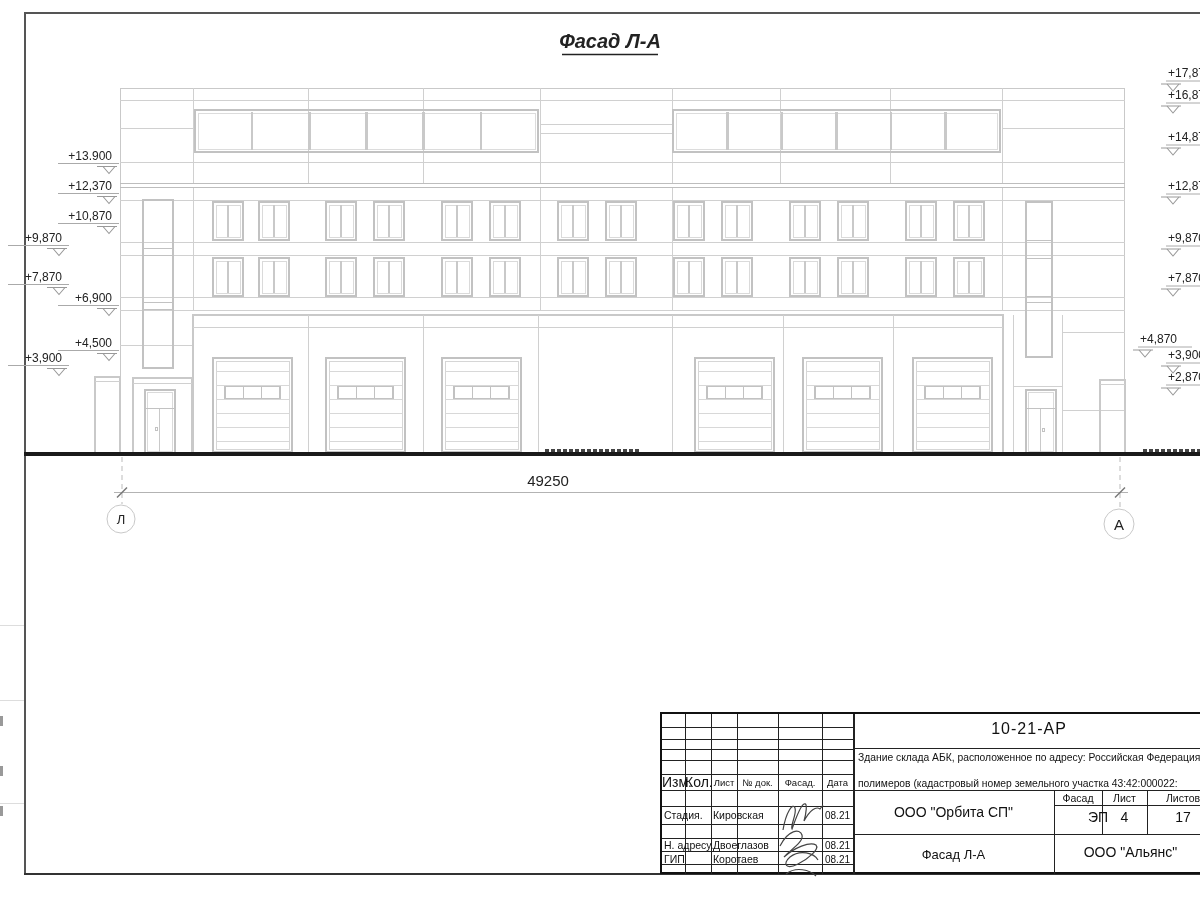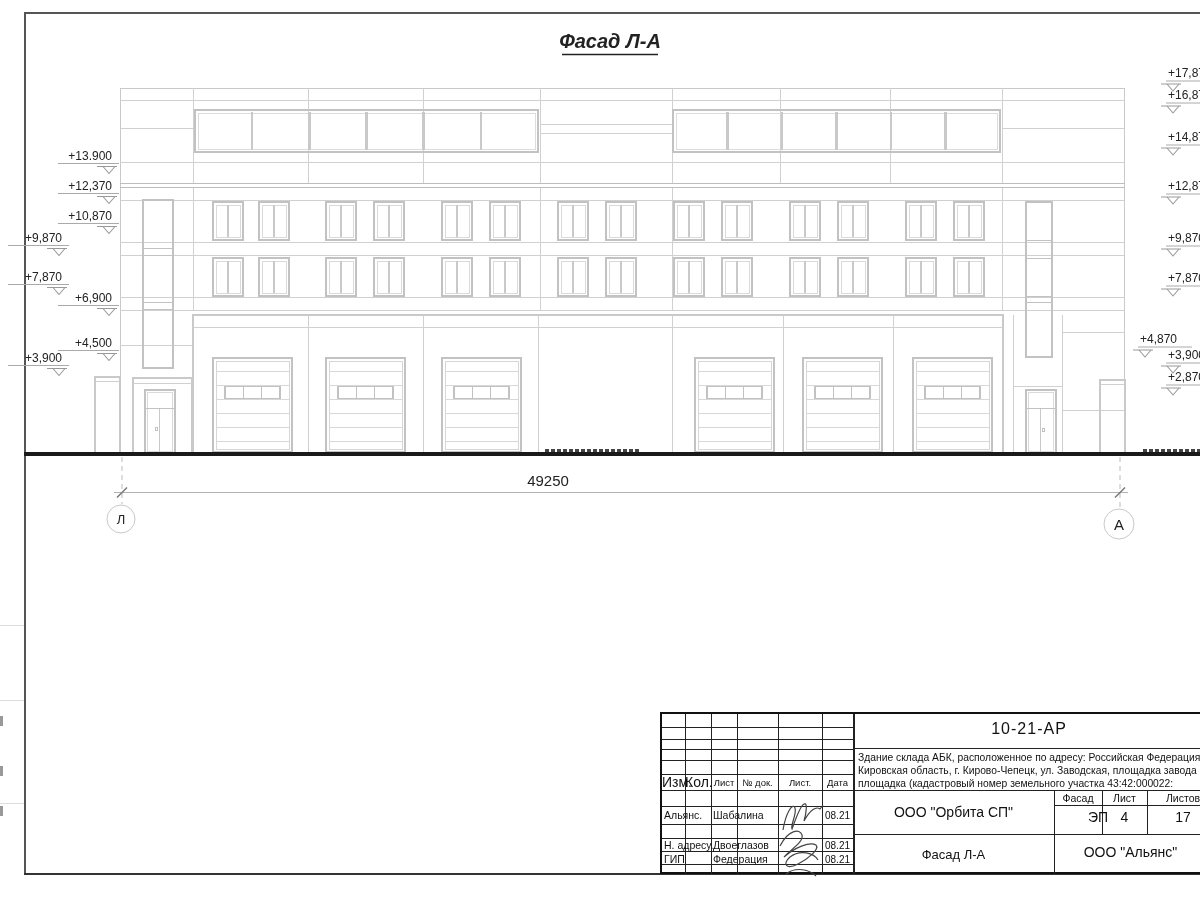--- a/index.html
+++ b/index.html
@@ -379,44 +379,43 @@
   <div class="vl" style="left:160px;top:0;height:160px"></div>
   <div class="vl" style="left:191px;top:0;height:160px;width:2px"></div>
   <div class="vl" style="left:392px;top:76px;height:84px"></div>
   <div class="vl" style="left:440px;top:76px;height:44px"></div>
   <div class="vl" style="left:485px;top:76px;height:44px"></div>
 
   <div class="t c" style="left:0;top:62px;width:23px;font-size:14px">Изм.</div>
   <div class="t c" style="left:23px;top:62px;width:26px;font-size:14px">Кол.</div>
   <div class="t c" style="left:49px;top:62px;width:26px;font-size:9.5px">Лист</div>
   <div class="t c" style="left:75px;top:62px;width:41px;font-size:9.5px">№ док.</div>
-  <div class="t c" style="left:116px;top:62px;width:44px;font-size:9.5px">Лист.</div>
+  <div class="t c" style="left:116px;top:62px;width:44px;font-size:9.5px">Фасад.</div>
   <div class="t c" style="left:160px;top:62px;width:31px;font-size:9.5px">Дата</div>
 
-  <div class="t" style="left:2px;top:95px">Альянс.</div>
-  <div class="t" style="left:51px;top:95px">Шабалина</div>
+  <div class="t" style="left:2px;top:95px">Стадия.</div>
+  <div class="t" style="left:51px;top:95px">Кировская</div>
   <div class="t c" style="left:160px;top:95px;width:31px;font-size:10px">08.21</div>
   <div class="t" style="left:2px;top:125px">Н. адресу.</div>
   <div class="t" style="left:51px;top:125px">Двоеглазов</div>
   <div class="t c" style="left:160px;top:125px;width:31px;font-size:10px">08.21</div>
   <div class="t" style="left:2px;top:138.5px">ГИП</div>
-  <div class="t" style="left:51px;top:138.5px">Федерация</div>
+  <div class="t" style="left:51px;top:138.5px">Коротаев</div>
   <div class="t c" style="left:160px;top:138.5px;width:31px;font-size:10px">08.21</div>
 
   <svg class="sig" style="left:118px;top:84px" width="44" height="40">
     <path d="M3,32 C6,14 13,4 15,10 C17,16 10,28 12,31 C16,20 20,8 24,6 C28,4 26,16 24,23 C30,12 36,8 40,11 L43,7" fill="none" stroke="#444" stroke-width="1.2"></path>
   </svg>
   <svg class="sig" style="left:110px;top:112px" width="54" height="56">
     <path d="M8,20 C16,4 28,2 30,9 C32,16 18,24 12,31 C22,22 38,15 44,19 C48,23 36,33 26,38 C14,44 10,38 18,31 C28,23 42,27 46,34 M14,48 C24,40 38,44 44,50" fill="none" stroke="#444" stroke-width="1.2"></path>
   </svg>
 
   <div class="t c" style="left:191px;top:8px;width:352px;font-size:16px;letter-spacing:1px">10-21-АР</div>
   <div class="t" style="left:196px;top:37px;font-size:10.3px">Здание склада АБК, расположенное по адресу: Российская Федерация,</div>
-  <div class="t" style="left:196px;top:50px;font-size:10.3px">Кировская область, г. Кирово-Чепецк, ул. Заводская, площадка завода</div>
-  <div class="t" style="left:196px;top:63px;font-size:10.3px">площадка (кадастровый номер земельного участка 43:42:000022:</div>
+  <div class="t" style="left:196px;top:63px;font-size:10.3px">полимеров (кадастровый номер земельного участка 43:42:000022:</div>
 
   <div class="t c" style="left:392px;top:78px;width:48px">Фасад</div>
   <div class="t c" style="left:440px;top:78px;width:45px">Лист</div>
   <div class="t c" style="left:485px;top:78px;width:72px">Листов</div>
   <div class="t c" style="left:412px;top:97px;width:48px;font-size:14px">ЭП</div>
   <div class="t c" style="left:440px;top:97px;width:45px;font-size:14px">4</div>
   <div class="t c" style="left:485px;top:97px;width:72px;font-size:14px">17</div>
 
   <div class="t c" style="left:191px;top:92px;width:201px;font-size:14px">ООО "Орбита СП"</div>
   <div class="t c" style="left:191px;top:134px;width:201px;font-size:13px">Фасад Л-А</div>

